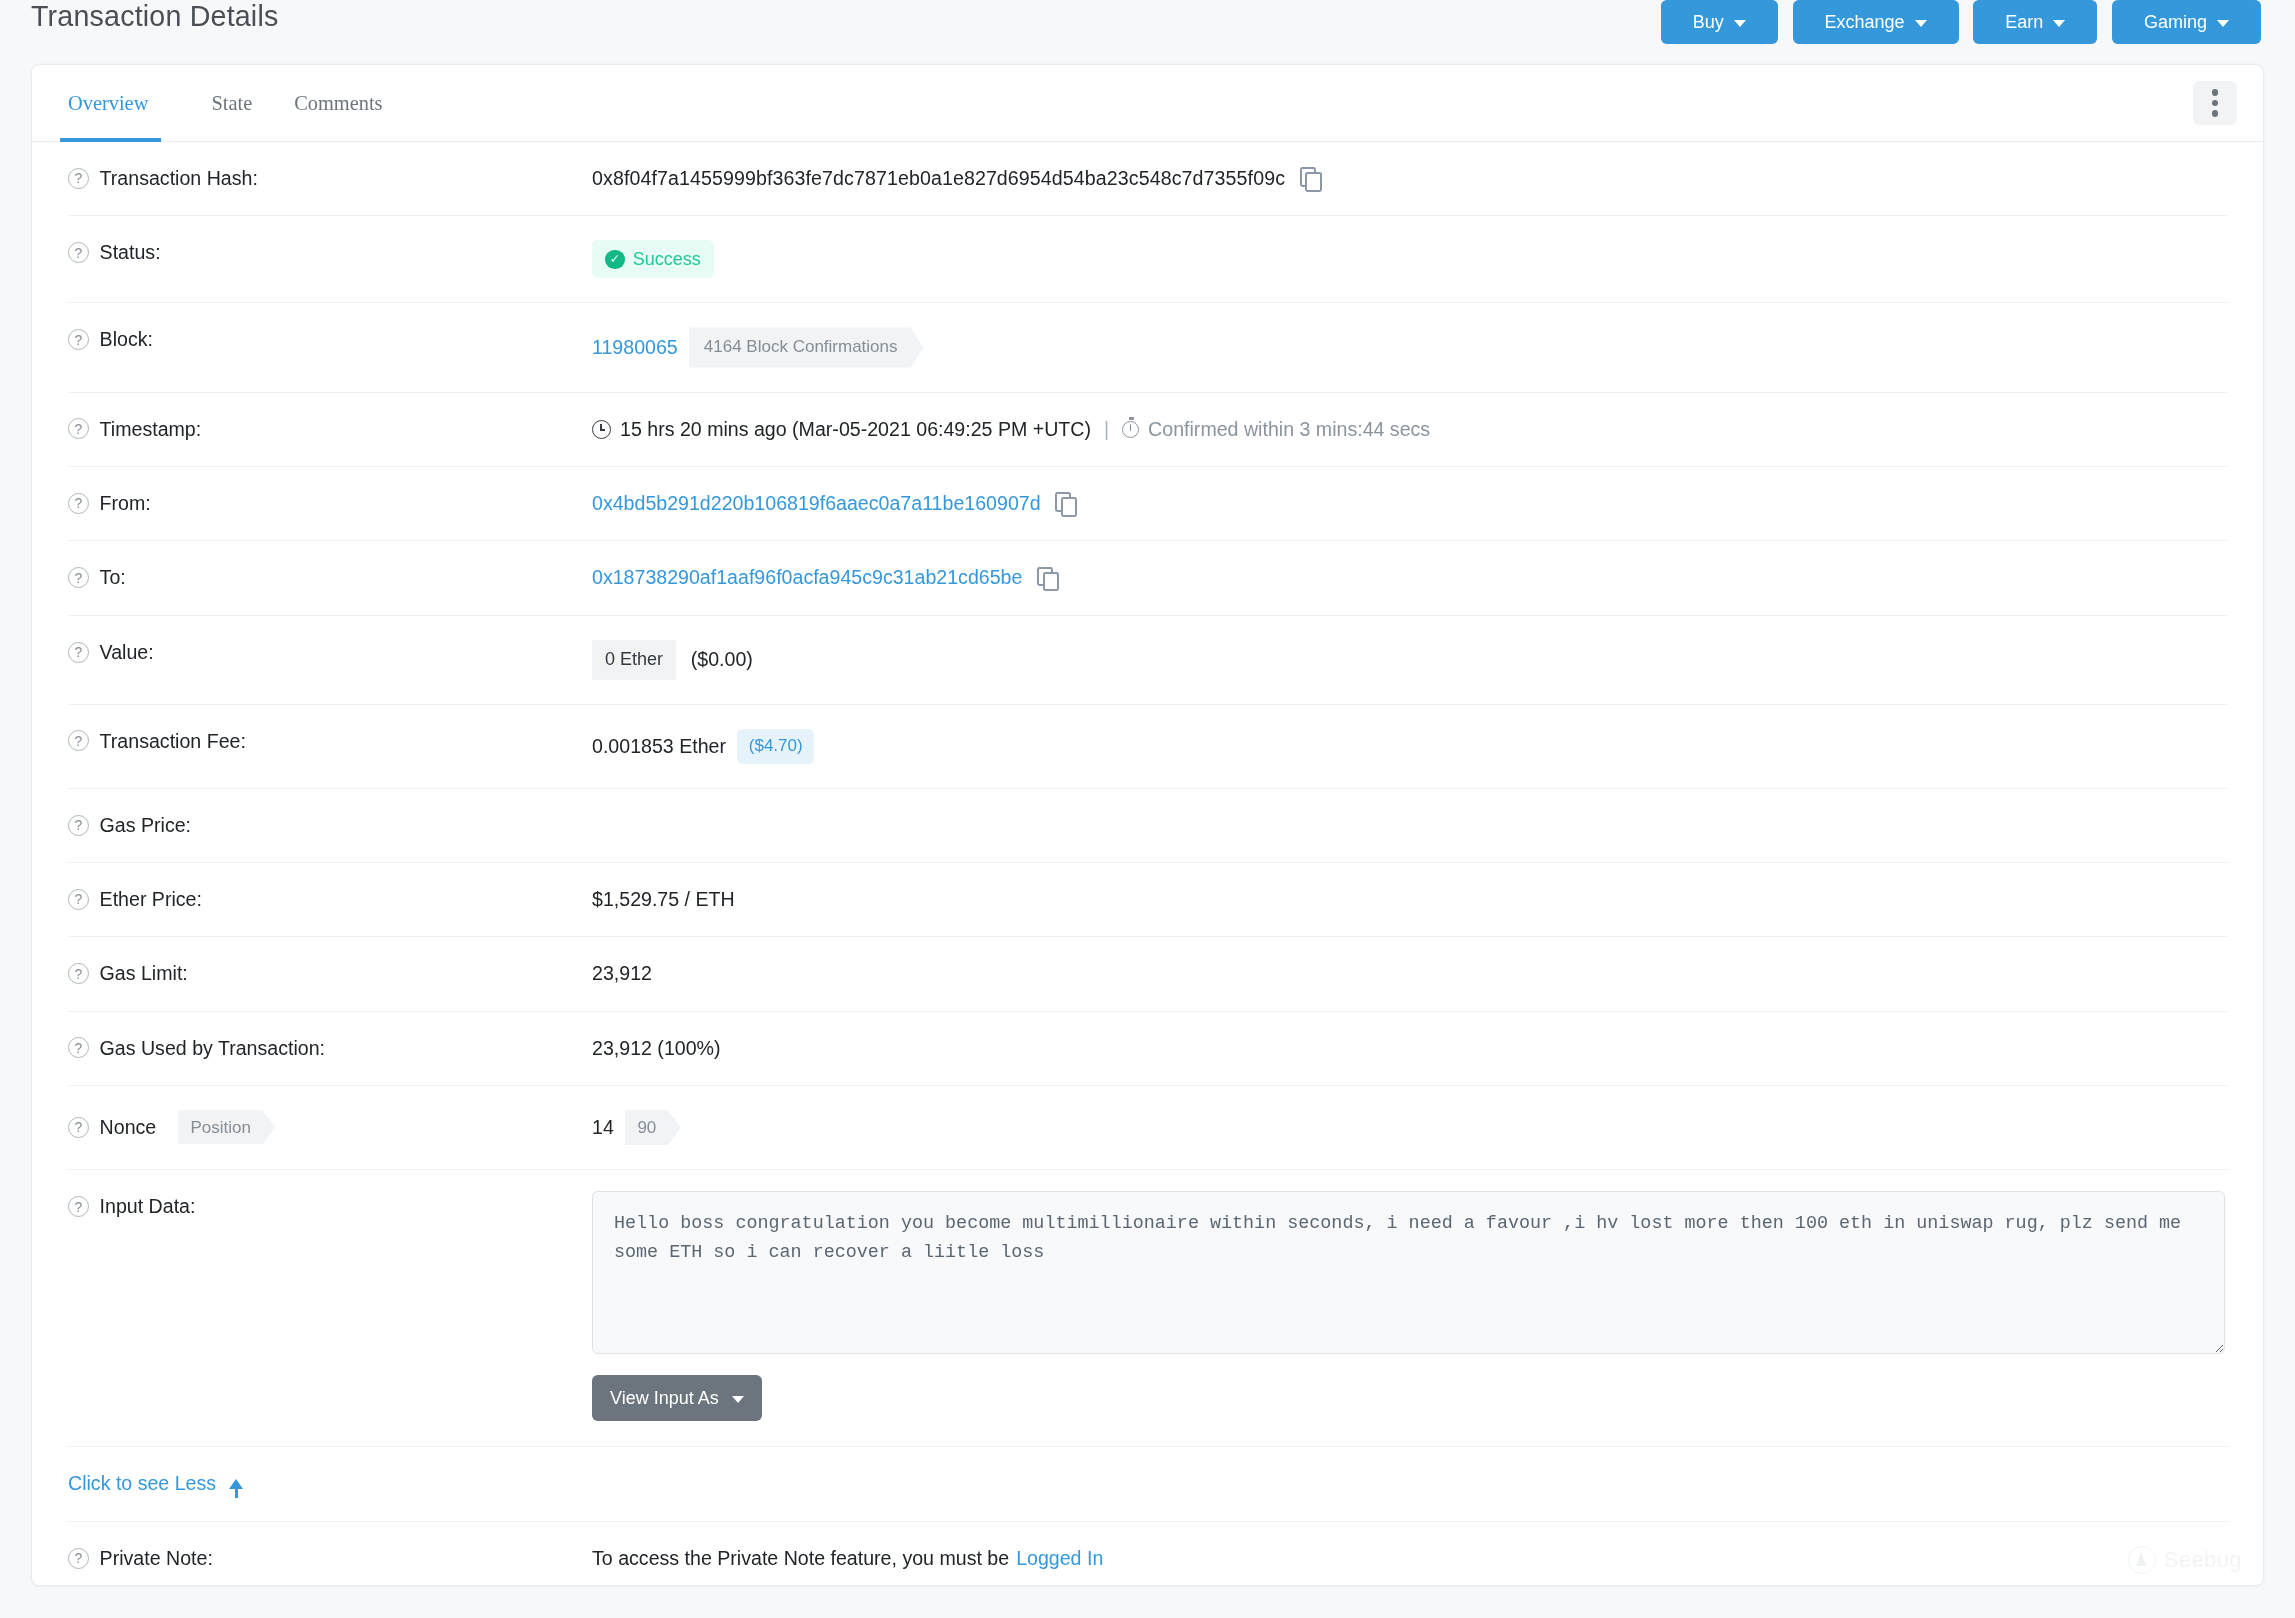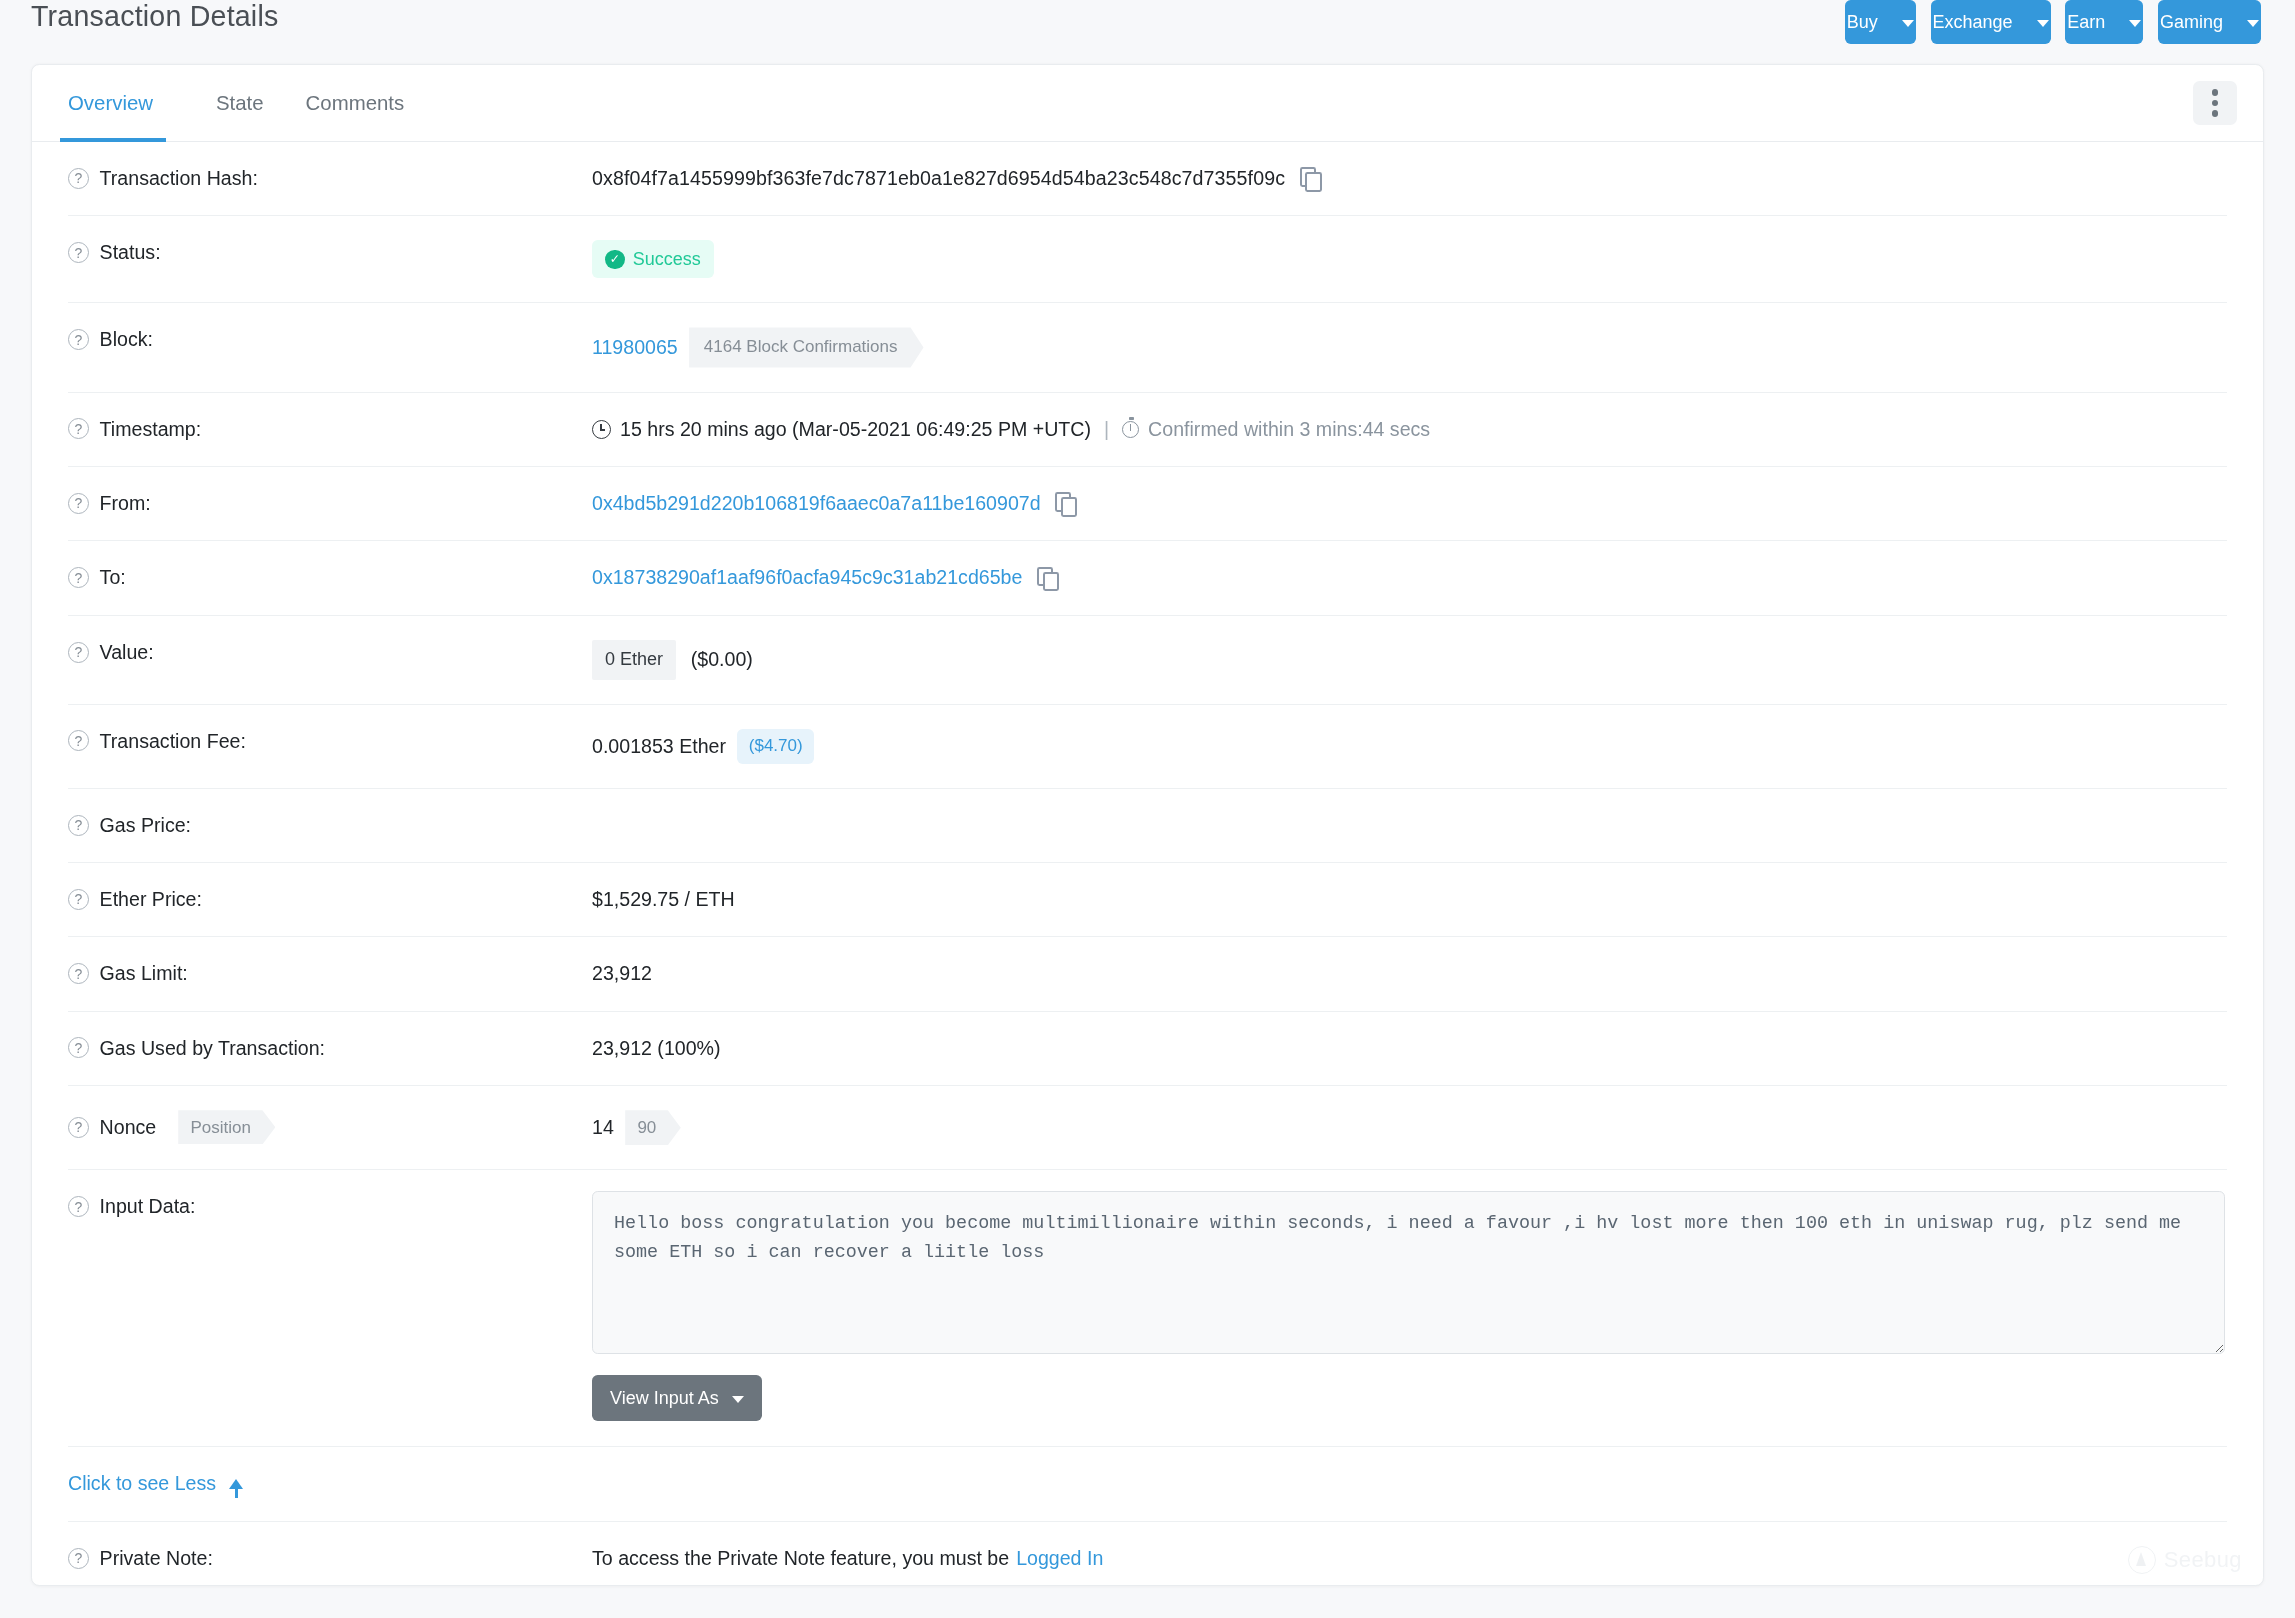--- a/index.html
+++ b/index.html
@@ -28,26 +28,26 @@
     letter-spacing: 0.2px;
     white-space: nowrap;
   }
   .header-actions { display: flex; gap: 14.7px; align-items: center; }
   .hdr-btn {
     background: #3498db;
     color: #ffffff;
     border: none;
     border-radius: 5.7px;
     height: 44px;
-    padding: 0 2px;
+    padding: 0 32px;
     font-size: 18px;
     font-family: "Liberation Sans", sans-serif;
     display: inline-flex;
     align-items: center;
-    gap: 24px;
+    gap: 10px;
     cursor: pointer;
     white-space: nowrap;
   }
   .caret-down {
     width: 0; height: 0;
     border-left: 6.5px solid transparent;
     border-right: 6.5px solid transparent;
     border-top: 7.3px solid #ffffff;
     display: inline-block;
     position: relative;
@@ -68,21 +68,21 @@
 
   
   .tabs-bar {
     display: flex;
     align-items: center;
     justify-content: space-between;
     border-bottom: 0.8px solid #e9ecef;
     padding: 0 26px 0 36px;
     height: 77px;
   }
-  .tabs { display: flex; height: 100%; align-items: center; gap: 0; }
+  .tabs { display: flex; height: 100%; align-items: center; gap: 0; font-family: Liberation Serif, serif; }
   .tab {
     font-size: 20.4px;
     color: #6c757d;
     padding: 0 21px;
     height: 100%;
     display: flex;
     align-items: center;
     cursor: pointer;
     position: relative;
     white-space: nowrap;

